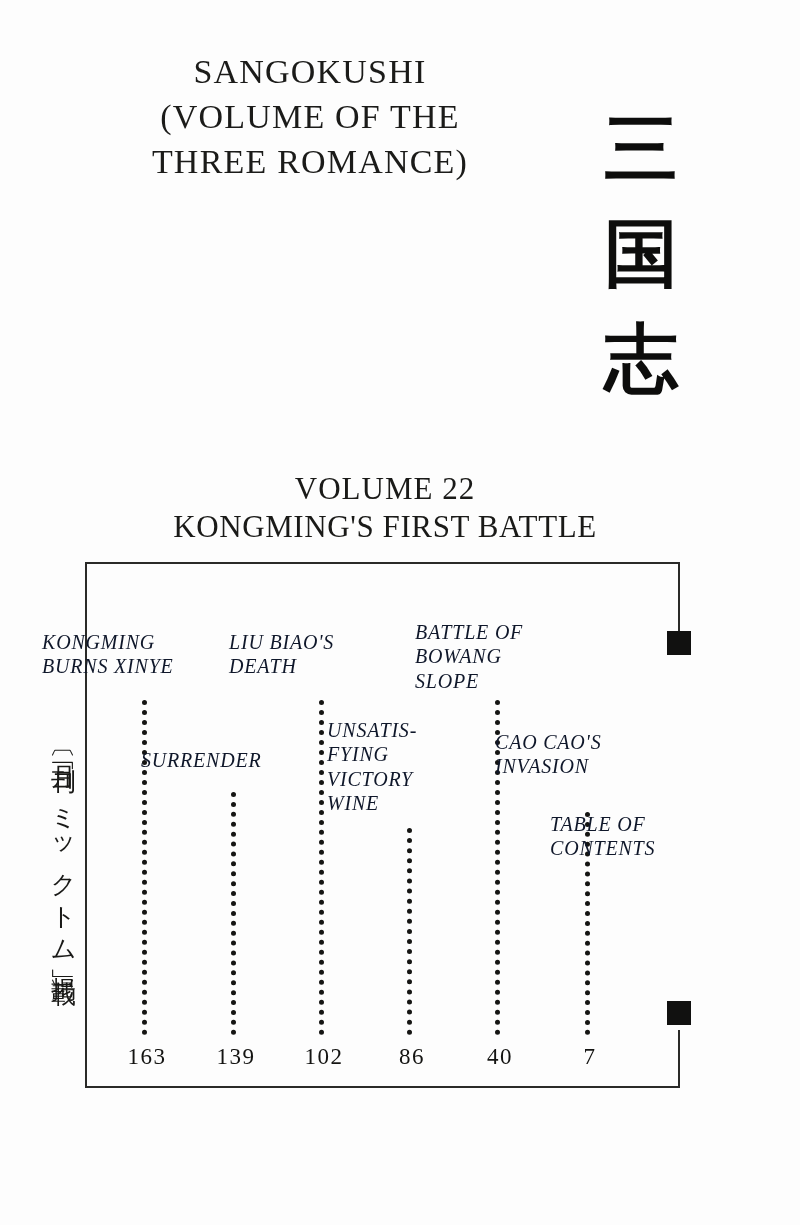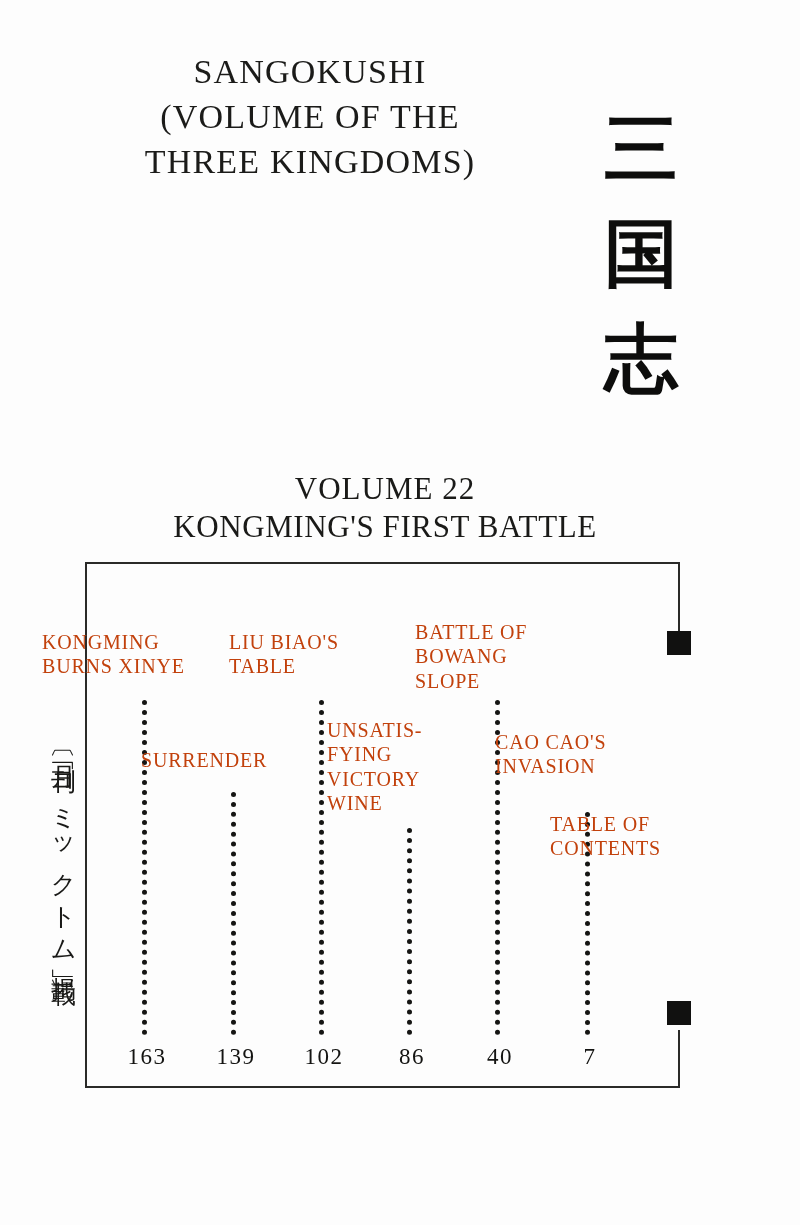--- a/index.html
+++ b/index.html
@@ -120,21 +120,22 @@
   }
   .frame-node.top { left: 667px; top: 631px; }
   .frame-node.bottom { left: 667px; top: 1001px; }
   .entry-label {
     position: absolute;
     transform: translateX(-50%);
     font-size: 20px;
     letter-spacing: 0.8px;
     line-height: 1.22;
     white-space: pre-line;
-    color: #c2410c;
+    color: #0f172a;
+    font-style: italic;
   }
   .dotted {
     position: absolute;
     width: 5px;
     border-left: 5px dotted #151513;
     transform: translateX(-50%);
   }
   .page-num {
     position: absolute;
     transform: translateX(-50%);
@@ -171,21 +172,21 @@
   }
 </style>
 </head>
 <body>
 
 <div class="page">
 
   <div class="title-block">
     <div class="title-line">SANGOKUSHI</div>
     <div class="title-line">(VOLUME OF THE</div>
-    <div class="title-line">THREE KINGDOMS)</div>
+    <div class="title-line">THREE ROMANCE)</div>
   </div>
 
   <div class="kanji-block">
     <span class="kanji-char">三</span>
     <span class="kanji-char">国</span>
     <span class="kanji-char">志</span>
   </div>
 
   <div class="volume-block">
     <div class="volume-number">VOLUME 22</div>
@@ -203,21 +204,21 @@
   <div class="entry-label" style="left:147px; top:630px; width:210px;">KONGMING
 BURNS XINYE</div>
   <div class="dotted" style="left:147px; top:700px; height:335px;"></div>
   <div class="page-num" style="left:147px; top:1044px;">163</div>
 
   <div class="entry-label" style="left:236px; top:748px; width:190px;">SURRENDER</div>
   <div class="dotted" style="left:236px; top:792px; height:243px;"></div>
   <div class="page-num" style="left:236px; top:1044px;">139</div>
 
   <div class="entry-label" style="left:324px; top:630px; width:190px;">LIU BIAO'S
-TABLE</div>
+DEATH</div>
   <div class="dotted" style="left:324px; top:700px; height:335px;"></div>
   <div class="page-num" style="left:324px; top:1044px;">102</div>
 
   <div class="entry-label" style="left:412px; top:718px; width:170px;">UNSATIS-
 FYING
 VICTORY
 WINE</div>
   <div class="dotted" style="left:412px; top:828px; height:207px;"></div>
   <div class="page-num" style="left:412px; top:1044px;">86</div>
 

